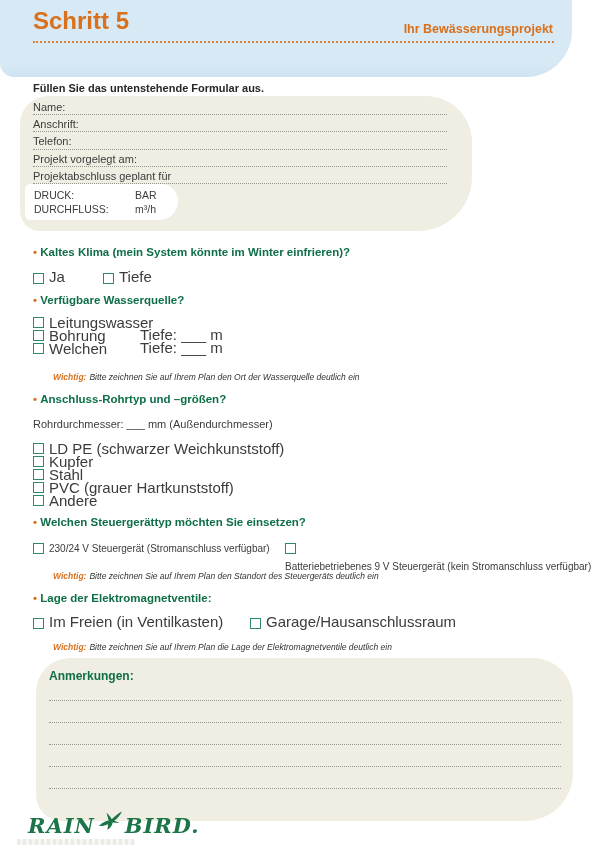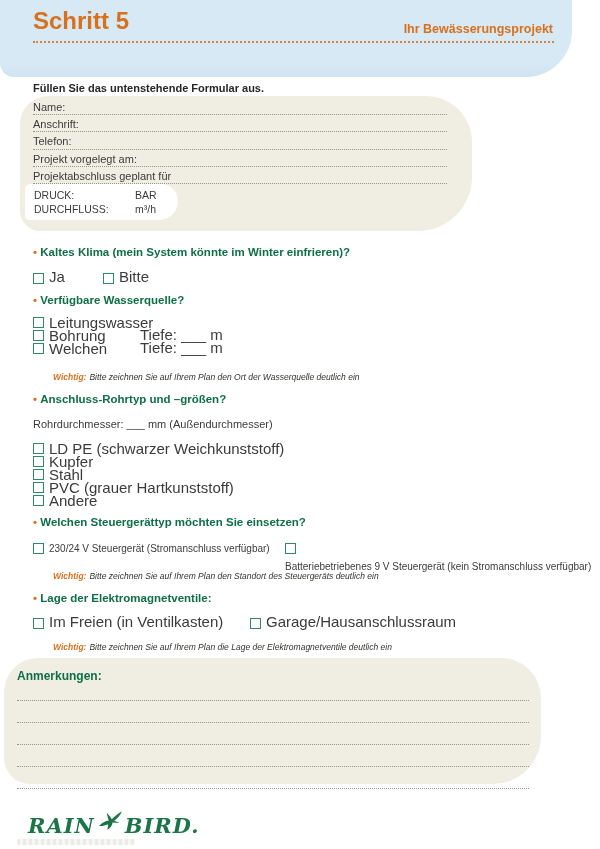--- a/index.html
+++ b/index.html
@@ -60,21 +60,21 @@
   .optrow { height:12.9px; display:flex; align-items:center; position:relative; }
   .extra { position:absolute; left:107px; top:0; line-height:12.9px; }
 
   .wichtig { font-size:8.5px; font-style:italic; color:#33332e; }
   .w-label { color:var(--orange,#D8701C); font-weight:bold; margin-right:3px;padding-left:20px; }
 
   .small-opt { font-size:10px; }
 
   
   .notes-blob {
-    left:4px; top:658px; width:537px; height:126px;
+    left:36px; top:658px; width:537px; height:163px;
     background:var(--beige,#F0EEE3);
     border-radius:34px 40px 48px 26px;
   }
   .notes-title { position:absolute; left:13px; top:11px; font-size:12px; font-weight:bold; color:var(--green,#0E6F47); }
   .nline { position:absolute; left:13px; width:512px; border-top:1px dotted #98968c; }
 
   
   .logo {
     left:28px; top:808px; display:flex; align-items:center;
     font-family:"DejaVu Serif", serif; font-style:italic; font-weight:bold;
@@ -115,21 +115,21 @@
       <span>m³/h</span>
     </div>
   </div>
 </div>
 
 <div class="abs section-heading" style="left:33px;top:246px;">Kaltes Klima (mein System könnte im Winter einfrieren)?</div>
 <div class="abs" style="left:33px;top:268px;">
   <span class="cb"></span><span class="opt">Ja</span>
 </div>
 <div class="abs" style="left:103px;top:268px;">
-  <span class="cb"></span><span class="opt">Bitte</span>
+  <span class="cb"></span><span class="opt">Tiefe</span>
 </div>
 
 <div class="abs section-heading" style="left:33px;top:294px;">Verfügbare Wasserquelle?</div>
 <div class="abs" style="left:33px;top:316px;width:300px;">
   <div class="optrow">
     <span class="cb"></span>
     <span class="opt">Leitungswasser</span>
   </div>
   <div class="optrow">
     <span class="cb"></span>

